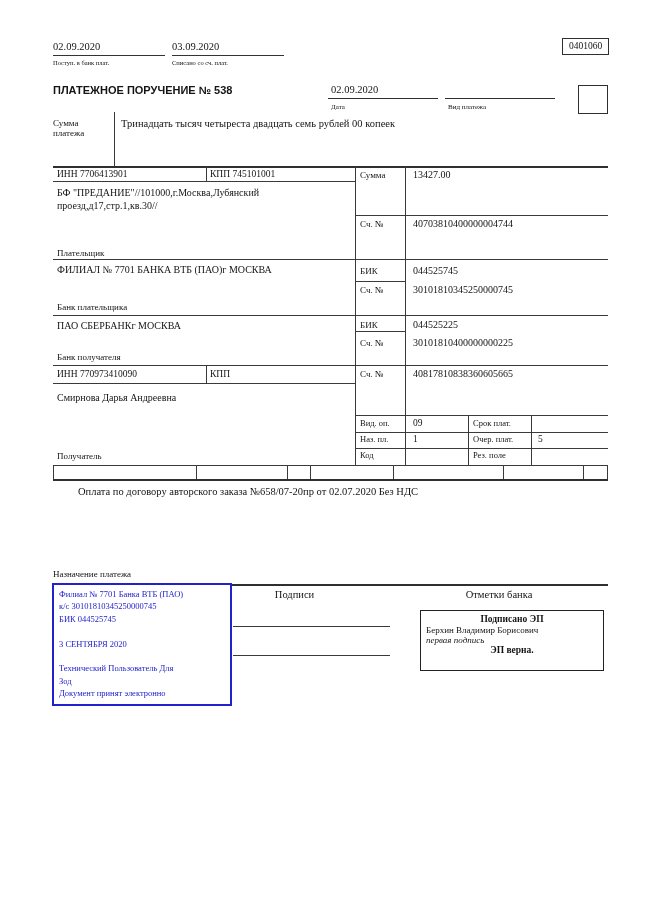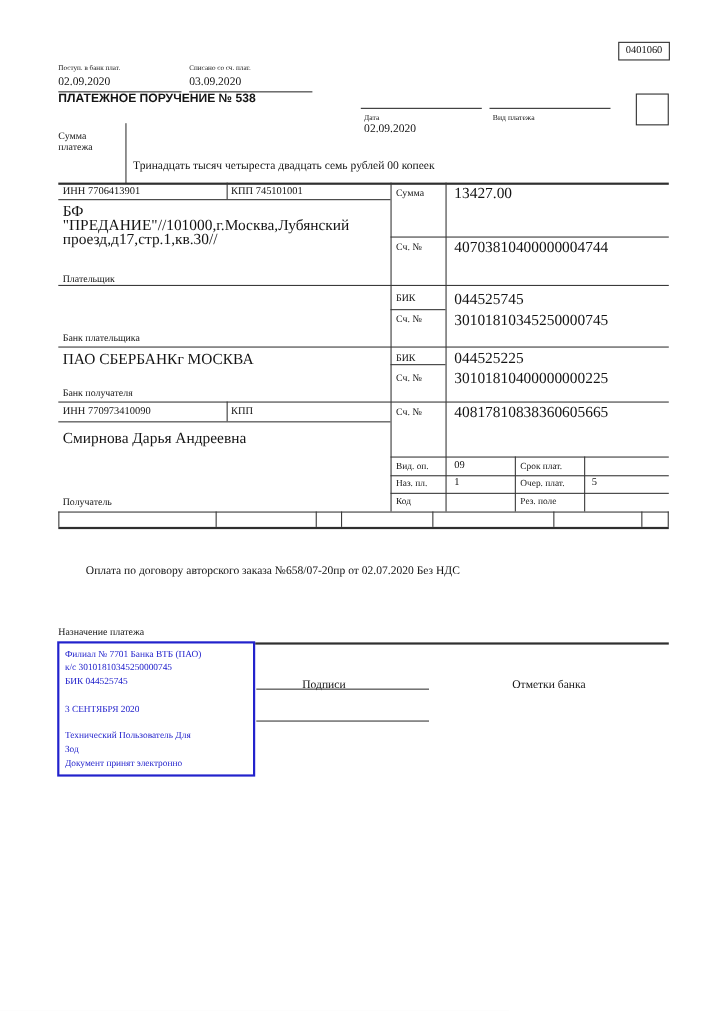--- a/index.html
+++ b/index.html
@@ -26,22 +26,22 @@
   .ep-box{
     position:absolute;left:420px;top:610px;width:184px;height:61px;
     border:1.5px solid #222;background:#fff;box-sizing:border-box;z-index:3;
   }
   .ep-box .c{text-align:center;}
   .fz65{font-size:6.5px;}
   .fz7{font-size:7px;}
   .fz85{font-size:8.5px;}
   .fz9{font-size:9px;}
   .fz95{font-size:9.5px;}
-  .fz10{font-size:14px;}
-  .fz105{font-size:10.5px;margin-top:28px;}
+  .fz10{font-size:10px;}
+  .fz105{font-size:10.5px;}
   .fz11{font-size:11px;}
 </style>
 </head>
 <body>
 
 <div class="page">
 
   <div class="t fz105" style="left:53px;top:41px;width:112px;border-bottom:1px solid #333;padding-bottom:2px;">02.09.2020</div>
   <div class="t fz65" style="left:53px;top:59px;">Поступ. в банк плат.</div>
 
@@ -99,20 +99,21 @@
   <div class="t fz95" style="left:57px;top:169px;">ИНН 7706413901</div>
   <div class="t fz95" style="left:210px;top:169px;">КПП 745101001</div>
   <div class="t fz9" style="left:360px;top:170px;">Сумма</div>
   <div class="t fz10" style="left:413px;top:169px;">13427.00</div>
 
   <div class="t fz10 wrap" style="left:57px;top:186px;width:262px;line-height:13px;">БФ "ПРЕДАНИЕ"//101000,г.Москва,Лубянский проезд,д17,стр.1,кв.30//</div>
   <div class="t fz9" style="left:360px;top:219px;">Сч. №</div>
   <div class="t fz10" style="left:413px;top:218px;">40703810400000004744</div>
   <div class="t fz9" style="left:57px;top:248px;">Плательщик</div>
 
+  <div class="t fz10" style="left:57px;top:264px;">ФИЛИАЛ № 7701 БАНКА ВТБ (ПАО)г МОСКВА</div>
   <div class="t fz9" style="left:360px;top:266px;">БИК</div>
   <div class="t fz10" style="left:413px;top:265px;">044525745</div>
   <div class="t fz9" style="left:360px;top:285px;">Сч. №</div>
   <div class="t fz10" style="left:413px;top:284px;">30101810345250000745</div>
   <div class="t fz9" style="left:57px;top:302px;">Банк плательщика</div>
 
   <div class="t fz10" style="left:57px;top:320px;">ПАО СБЕРБАНКг МОСКВА</div>
   <div class="t fz9" style="left:360px;top:320px;">БИК</div>
   <div class="t fz10" style="left:413px;top:319px;">044525225</div>
   <div class="t fz9" style="left:360px;top:338px;">Сч. №</div>
@@ -152,14 +153,20 @@
     <div class="stamp-line">Зод</div>
     <div class="stamp-line">Документ принят электронно</div>
   </div>
 
   <div class="t fz105" style="left:232px;top:589px;width:125px;text-align:center;">Подписи</div>
   <div class="hl" style="left:233px;top:626px;width:157px;"></div>
   <div class="hl" style="left:233px;top:655px;width:157px;"></div>
 
   <div class="t fz105" style="left:407px;top:589px;width:184px;text-align:center;">Отметки банка</div>
 
+  <div class="ep-box">
+    <div class="c b fz95" style="margin-top:3px;">Подписано ЭП</div>
+    <div class="fz9" style="padding-left:5px;margin-top:1px;">Берхин Владимир Борисович</div>
+    <div class="i fz9" style="padding-left:5px;">первая подпись</div>
+    <div class="c b fz95">ЭП верна.</div>
+  </div>
 
 </div>
 
 </body></html>

